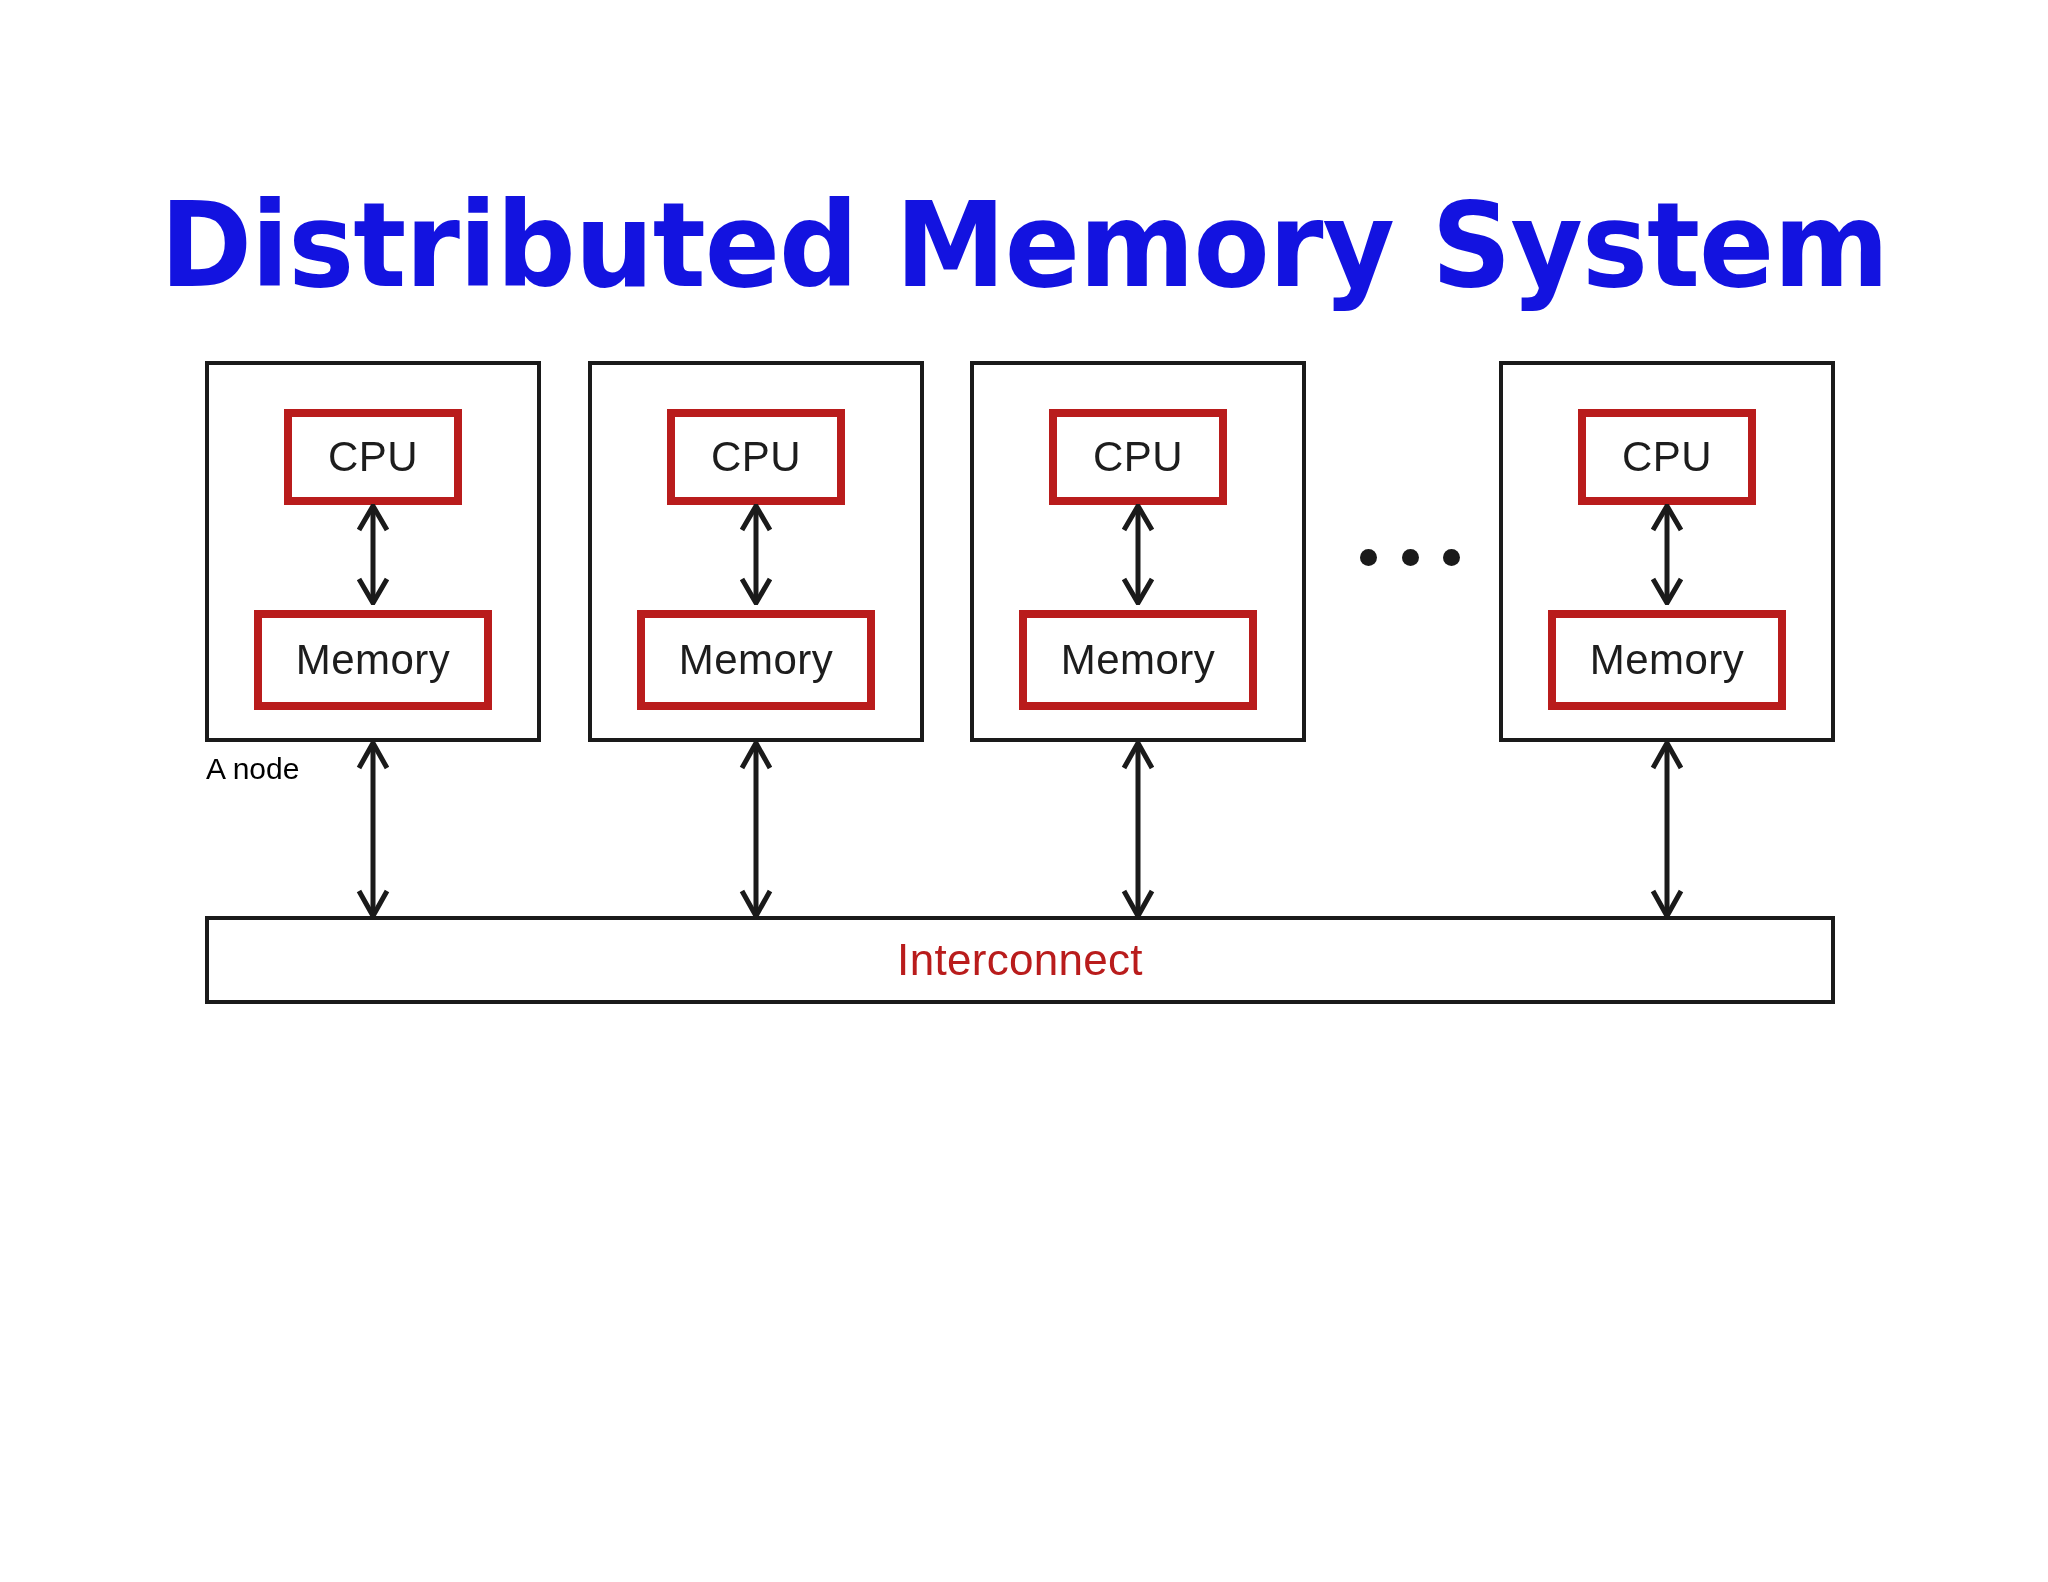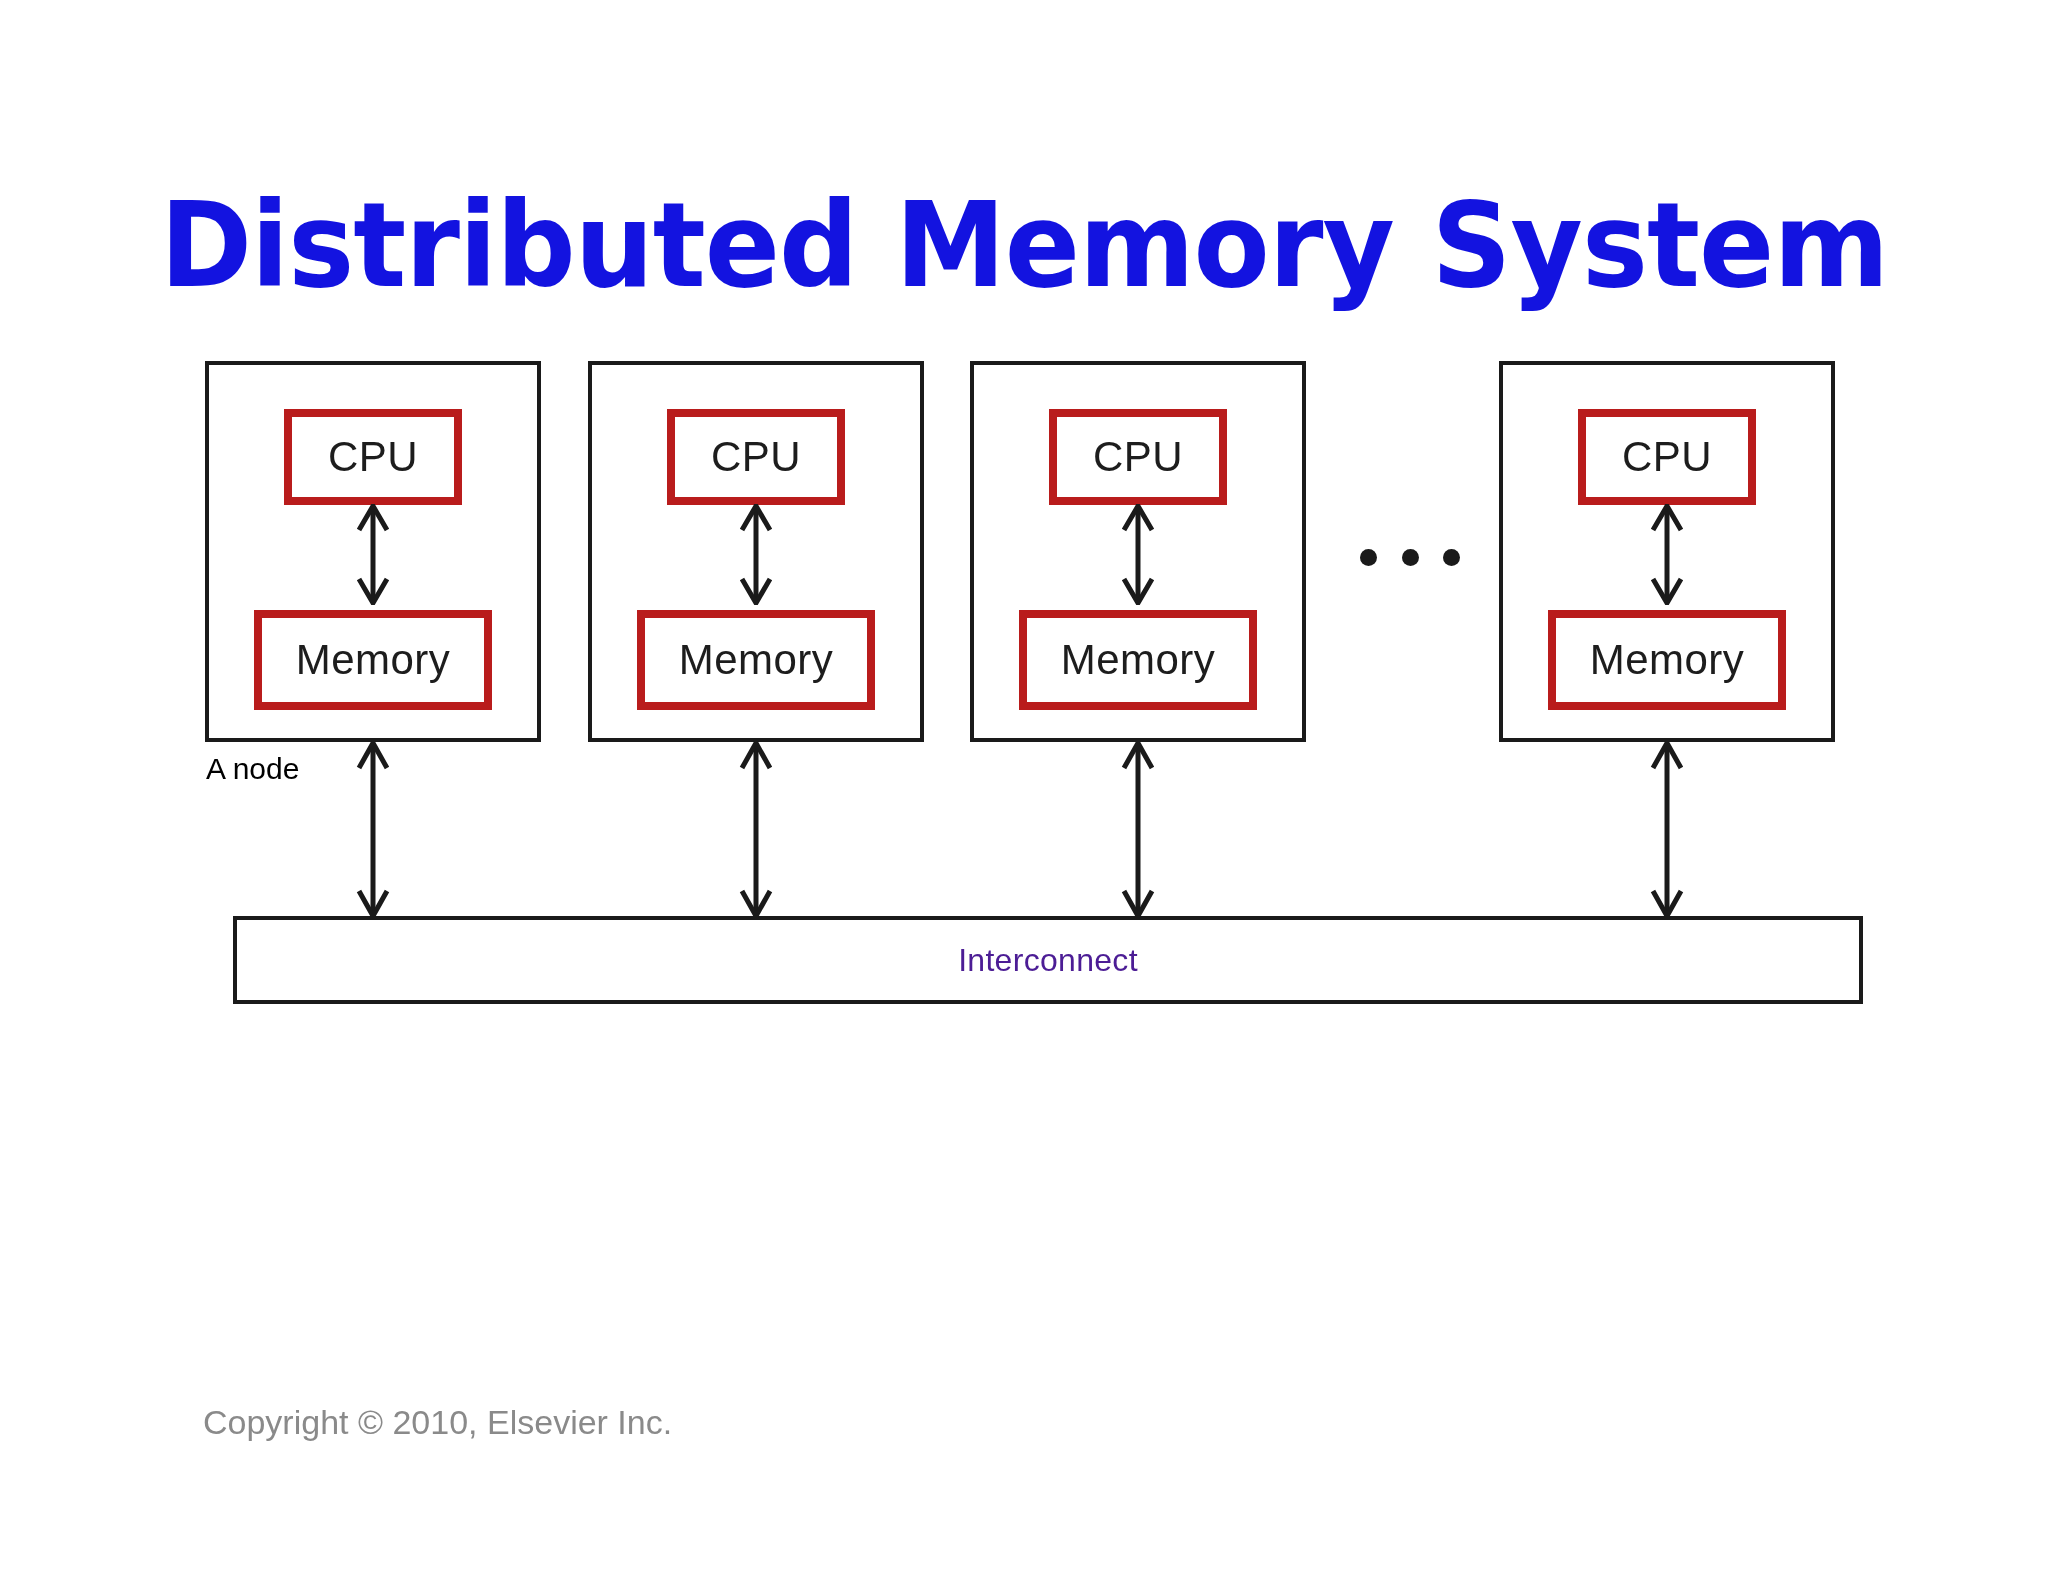--- a/index.html
+++ b/index.html
@@ -105,24 +105,23 @@
     box-sizing: border-box;
     left: 205px;
     top: 916px;
     width: 1630px;
     height: 88px;
     border: 4px solid #1a1a1a;
     background: #ffffff;
     display: flex;
     align-items: center;
     justify-content: center;
-    color: #4c1d95;
-    font-size: 32px;
+    color: #b91c1c;
+    font-size: 44px;
     letter-spacing: 0.3px;
-    margin-left: 28px;
   }
 
   #a-node-label {
     position: absolute;
     left: 206px;
     top: 752px;
     font-size: 30px;
     color: #000000;
     white-space: nowrap;
   }
@@ -247,14 +246,13 @@
 
   <div id="a-node-label">A node</div>
 
   <div id="interconnect-bar">
     <span>Interconnect</span>
   </div>
 
 </div>
 
 <div id="copyright">
-  <div>Copyright © 2010, Elsevier Inc.</div>
 </div>
 
 </body></html>

